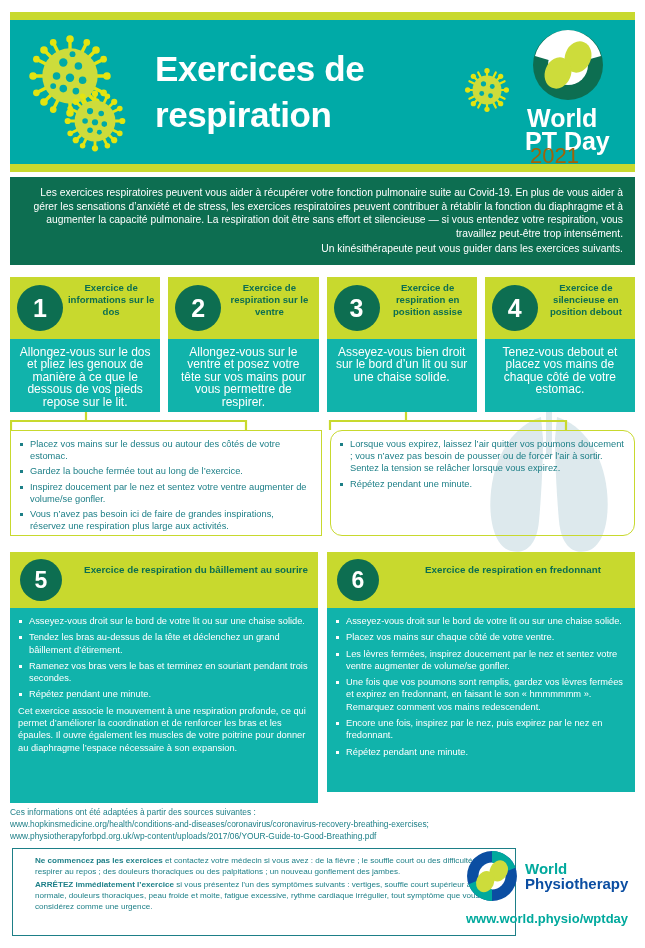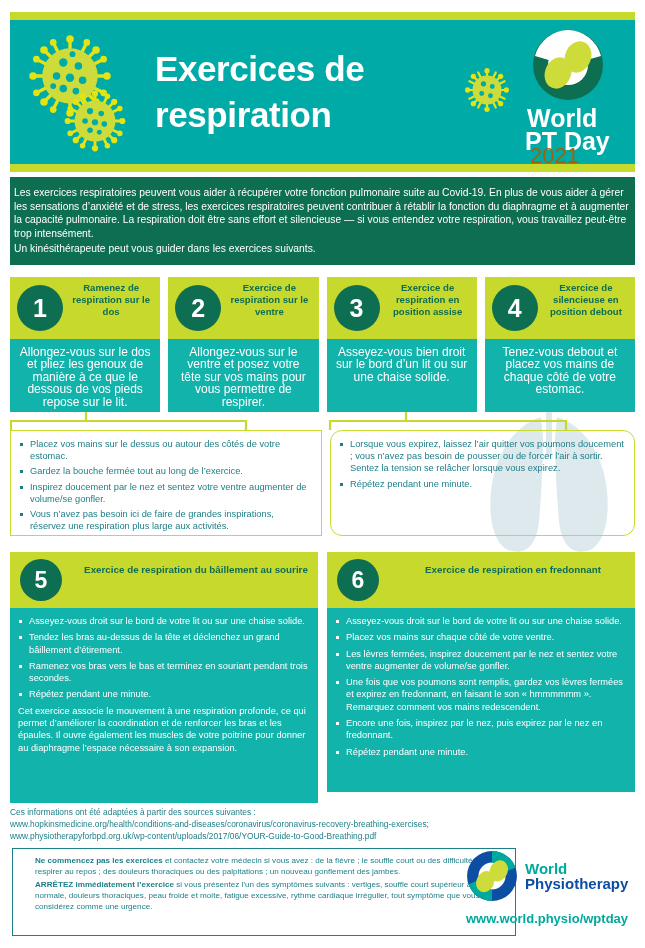--- a/index.html
+++ b/index.html
@@ -25,21 +25,21 @@
   .virus{position:absolute;}
   .wptlogo{position:absolute;right:8px;top:6px;width:118px;height:134px;}
 
   
   .intro{
     position:absolute;left:10px;top:177px;width:625px;height:88px;
     background:#0d6e51;color:#ffffff;z-index:2;
     display:flex;align-items:center;justify-content:center;
   }
   .intro p{
-    margin:0;padding:0 4px;text-align:left;font-size:10.3px;line-height:13.6px;
+    margin:0;padding:0 12px;text-align:right;font-size:10.3px;line-height:13.6px;
   }
   .intro .lead-bold{font-weight:normal;}
 
   
   .cards{position:absolute;left:10px;top:277px;width:625px;height:135px;z-index:2;
          display:flex;gap:8px;}
   .card{width:152px;display:flex;flex-direction:column;}
   .card-head{background:#c8d92e;height:62px;position:relative;}
   .card-num{
     position:absolute;left:7px;top:8px;width:46px;height:46px;border-radius:50%;
@@ -294,21 +294,21 @@
     <p>
       <span>Les exercices respiratoires peuvent vous aider à récupérer votre fonction pulmonaire suite au Covid-19. En plus de vous aider à gérer les sensations d’anxiété et de stress, les exercices  respiratoires peuvent contribuer à rétablir la fonction du diaphragme et à augmenter la capacité pulmonaire. La respiration doit être sans effort et silencieuse — si vous entendez votre respiration, vous travaillez peut-être trop intensément.</span>
       <span class="lead-bold" style="display:block;margin-top:2px;">Un kinésithérapeute peut vous guider dans les exercices suivants.</span>
     </p>
   </div>
 
   <div class="cards">
     <div class="card">
       <div class="card-head">
         <div class="card-num">1</div>
-        <div class="card-title">Ramenez de respiration sur le dos</div>
+        <div class="card-title">Exercice de informations sur le dos</div>
       </div>
       <div class="card-body">Allongez-vous sur le dos et pliez les genoux de manière à ce que le dessous de vos pieds repose sur le lit.</div>
     </div>
     <div class="card">
       <div class="card-head">
         <div class="card-num">2</div>
         <div class="card-title">Exercice de respiration sur le ventre</div>
       </div>
       <div class="card-body">Allongez-vous sur le ventre et posez votre tête sur vos mains pour vous permettre de respirer.</div>
     </div>

